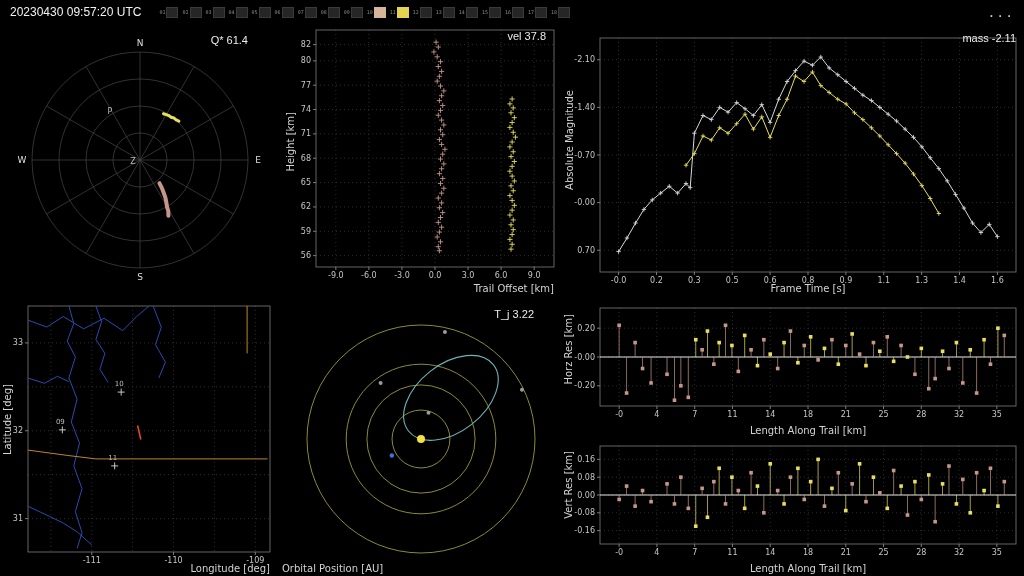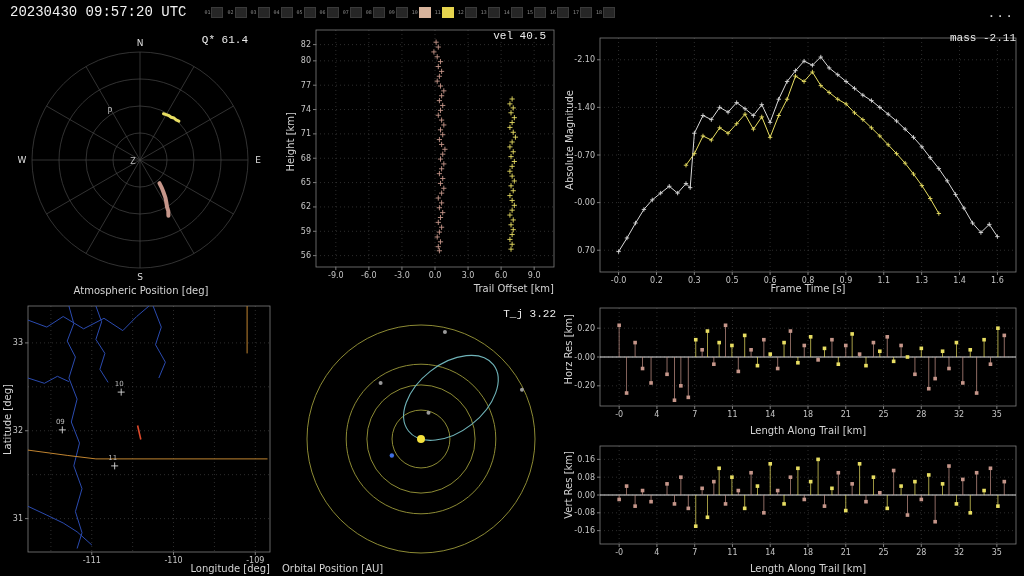--- a/index.html
+++ b/index.html
@@ -1,29 +1,29 @@
 <!DOCTYPE html>
 <html><head>
 <meta charset="utf-8">
 <style>
   *{margin:0;padding:0;box-sizing:border-box}
   html,body{width:1024px;height:576px;background:#000;overflow:hidden}
   body{position:relative;font-family:"DejaVu Sans",sans-serif;color:#ddd}
   .header{position:absolute;left:0;top:0;width:1024px;height:24px;display:flex;align-items:center;padding:0 10px;background:#000}
-  .timestamp{font-family:Liberation Mono, monospace;font-size:14px;color:#f2f2f2;white-space:pre}
+  .timestamp{font-family:Liberation Sans, sans-serif;font-size:12px;color:#f2f2f2;white-space:pre}
   .frames{display:flex;gap:4px;margin-left:18px;align-items:center}
   .frame{display:flex;align-items:center;gap:1px}
   .fnum{font-family:"DejaVu Sans Mono",monospace;font-size:5px;color:#8a8a8a;line-height:6px}
   .fbox{width:12px;height:11px;background:#262626;border:1px solid #3a3a3a;display:inline-block}
   .fbox.tan{background:#d8b49c;border-color:#d8b49c}
   .fbox.yellow{background:#e6d44e;border-color:#e6d44e}
   .menu{margin-left:auto;font-family:"DejaVu Sans Mono",monospace;font-size:13px;color:#cfcfcf;cursor:pointer;letter-spacing:1px}
   .panel{position:absolute;background:#000}
   .panel svg{position:absolute;left:0;top:0;overflow:visible}
-  .ptitle{position:absolute;font-family:Liberation Mono, monospace;font-size:11px;color:#ececec;white-space:pre}
+  .ptitle{position:absolute;font-family:Liberation Sans, sans-serif;font-size:11px;color:#ececec;white-space:pre}
   .axlabel{position:absolute;font-size:10px;color:#d4d4d4;white-space:pre}
   .ylab{writing-mode:vertical-rl;transform:rotate(180deg)}
   
   .grid{stroke:#404040;stroke-width:0.7;stroke-dasharray:1 3;fill:none}
   .frameline{stroke:#7d7d7d;fill:none;stroke-width:0.8}
   .tick{stroke:#9a9a9a;stroke-width:0.8}
   .tlab{fill:#c6c6c6;font-size:8px;font-family:"DejaVu Sans",sans-serif}
   .stlab{fill:#bdbdbd;font-size:7px;font-family:"DejaVu Sans",sans-serif}
   .polar-grid{stroke:#474747;stroke-width:0.7;fill:none}
   .compass{fill:#dedede;font-size:9px;font-family:"DejaVu Sans",sans-serif}
@@ -132,21 +132,20 @@
       <text x="140" y="22" text-anchor="middle" class="compass">N</text>
       <text x="140" y="256" text-anchor="middle" class="compass">S</text>
       <text x="258" y="139" text-anchor="middle" class="compass">E</text>
       <text x="22" y="139" text-anchor="middle" class="compass">W</text>
       <text x="133" y="140" text-anchor="middle" class="compass-sm">Z</text>
       <text x="110.00128195137232" y="89.80602511756604" text-anchor="middle" class="compass-sm">P</text>
       <polyline points="163.5,89.8 166.2,90.6 168.8,91.6 171.1,93.2 174.0,94.0 176.1,95.9 178.9,97.1" fill="none" stroke="#e8de62" stroke-width="3" stroke-linecap="round" stroke-linejoin="round"></polyline>
       <polyline points="159.4,159.2 161.9,164.1 163.5,168.3 165.4,173.6 166.3,178.1 167.0,182.8 168.3,187.0 168.4,191.8" fill="none" stroke="#c6968a" stroke-width="4" stroke-linecap="round" stroke-linejoin="round"></polyline>
     </svg>
   <div class="ptitle" style="top:10px;right:34px">Q* 61.4</div>
-  <div class="axlabel" style="bottom:6px;left:0;width:100%;text-align:center">Atmospheric Position [deg]</div>
 </div>
 
 <div class="panel" style="left:282px;top:24px;width:278px;height:278px">
   <svg id="svg-trail" width="278" height="278">
       <line x1="53.83333333333334" y1="6" x2="53.83333333333334" y2="243" class="grid"></line>
       <line x1="53.83333333333334" y1="243" x2="53.83333333333334" y2="246" class="tick"></line>
       <text x="53.83333333333334" y="254" text-anchor="middle" class="tlab">-9.0</text>
       <line x1="86.88888888888889" y1="6" x2="86.88888888888889" y2="243" class="grid"></line>
       <line x1="86.88888888888889" y1="243" x2="86.88888888888889" y2="246" class="tick"></line>
       <text x="86.88888888888889" y="254" text-anchor="middle" class="tlab">-6.0</text>
@@ -266,21 +265,21 @@
       <path d="M227.52962962962962 186.1849315068493H232.7296296296296M230.12962962962962 183.5849315068493V188.7849315068493" stroke="#e8de62" stroke-width="0.9" fill="none"></path>
       <path d="M225.32592592592596 191.05479452054794H230.52592592592595M227.92592592592595 188.45479452054795V193.65479452054794" stroke="#e8de62" stroke-width="0.9" fill="none"></path>
       <path d="M228.63148148148147 195.9246575342466H233.83148148148146M231.23148148148147 193.3246575342466V198.5246575342466" stroke="#e8de62" stroke-width="0.9" fill="none"></path>
       <path d="M226.4277777777778 200.7945205479452H231.6277777777778M229.0277777777778 198.19452054794522V203.3945205479452" stroke="#e8de62" stroke-width="0.9" fill="none"></path>
       <path d="M228.63148148148147 205.66438356164383H233.83148148148146M231.23148148148147 203.06438356164384V208.26438356164383" stroke="#e8de62" stroke-width="0.9" fill="none"></path>
       <path d="M227.52962962962962 210.53424657534248H232.7296296296296M230.12962962962962 207.93424657534248V213.13424657534247" stroke="#e8de62" stroke-width="0.9" fill="none"></path>
       <path d="M225.32592592592596 215.4041095890411H230.52592592592595M227.92592592592595 212.8041095890411V218.0041095890411" stroke="#e8de62" stroke-width="0.9" fill="none"></path>
       <path d="M227.52962962962962 220.27397260273975H232.7296296296296M230.12962962962962 217.67397260273975V222.87397260273974" stroke="#e8de62" stroke-width="0.9" fill="none"></path>
       <path d="M226.4277777777778 225.1438356164384H231.6277777777778M229.0277777777778 222.5438356164384V227.7438356164384" stroke="#e8de62" stroke-width="0.9" fill="none"></path>
     </svg>
-  <div class="ptitle" style="top:6px;right:14px">vel 40.5</div>
+  <div class="ptitle" style="top:6px;right:14px">vel 37.8</div>
   <div class="axlabel ylab" style="left:3px;top:88px">Height [km]</div>
   <div class="axlabel" style="bottom:8px;left:34px;width:238px;text-align:right">Trail Offset [km]</div>
 </div>
 
 <div class="panel" style="left:560px;top:24px;width:464px;height:278px">
   <svg id="svg-mag" width="464" height="278">
       <line x1="58.59217877094972" y1="14" x2="58.59217877094972" y2="248" class="grid"></line>
       <line x1="58.59217877094972" y1="248" x2="58.59217877094972" y2="251" class="tick"></line>
       <text x="58.59217877094972" y="259" text-anchor="middle" class="tlab">-0.0</text>
       <line x1="96.47374301675978" y1="14" x2="96.47374301675978" y2="248" class="grid"></line>
@@ -468,21 +467,21 @@
       <circle cx="139" cy="137" r="74.80314960629921" fill="none" stroke="#9c9a3a" stroke-width="0.9"></circle>
       <circle cx="139" cy="137" r="114" fill="none" stroke="#9c9a3a" stroke-width="0.9"></circle>
       <ellipse cx="0" cy="0" rx="53.85826771653543" ry="33.661417322834644" fill="none" stroke="#6fb3b8" stroke-width="1.1" transform="translate(168.9212598425197 95.85826771653544) rotate(-38)"></ellipse>
       <circle cx="162.93700787401576" cy="30.031496062992133" r="2" fill="#9a9a9a"></circle>
       <circle cx="239.98425196850394" cy="87.62992125984252" r="2" fill="#9a9a9a"></circle>
       <circle cx="98.60629921259843" cy="80.89763779527559" r="2" fill="#9a9a9a"></circle>
       <circle cx="146.48031496062993" cy="110.81889763779527" r="2" fill="#9a9a9a"></circle>
       <circle cx="109.8267716535433" cy="153.45669291338584" r="2.2" fill="#3f6fe0"></circle>
       <circle cx="139" cy="137" r="4" fill="#f5e23c"></circle>
     </svg>
-  <div class="ptitle" style="top:6px;right:4px">T_j 3.22</div>
+  <div class="ptitle" style="top:6px;right:26px">T_j 3.22</div>
   <div class="axlabel" style="bottom:2px;left:0;width:100%;text-align:left">Orbital Position [AU]</div>
 </div>
 
 <div class="panel" style="left:560px;top:302px;width:464px;height:136px">
   <svg id="svg-rh" width="464" height="136">
       <line x1="59.150895140664964" y1="6" x2="59.150895140664964" y2="104" class="grid"></line>
       <line x1="59.150895140664964" y1="104" x2="59.150895140664964" y2="107" class="tick"></line>
       <text x="59.150895140664964" y="115" text-anchor="middle" class="tlab">-0</text>
       <line x1="96.92071611253198" y1="6" x2="96.92071611253198" y2="104" class="grid"></line>
       <line x1="96.92071611253198" y1="104" x2="96.92071611253198" y2="107" class="tick"></line>

